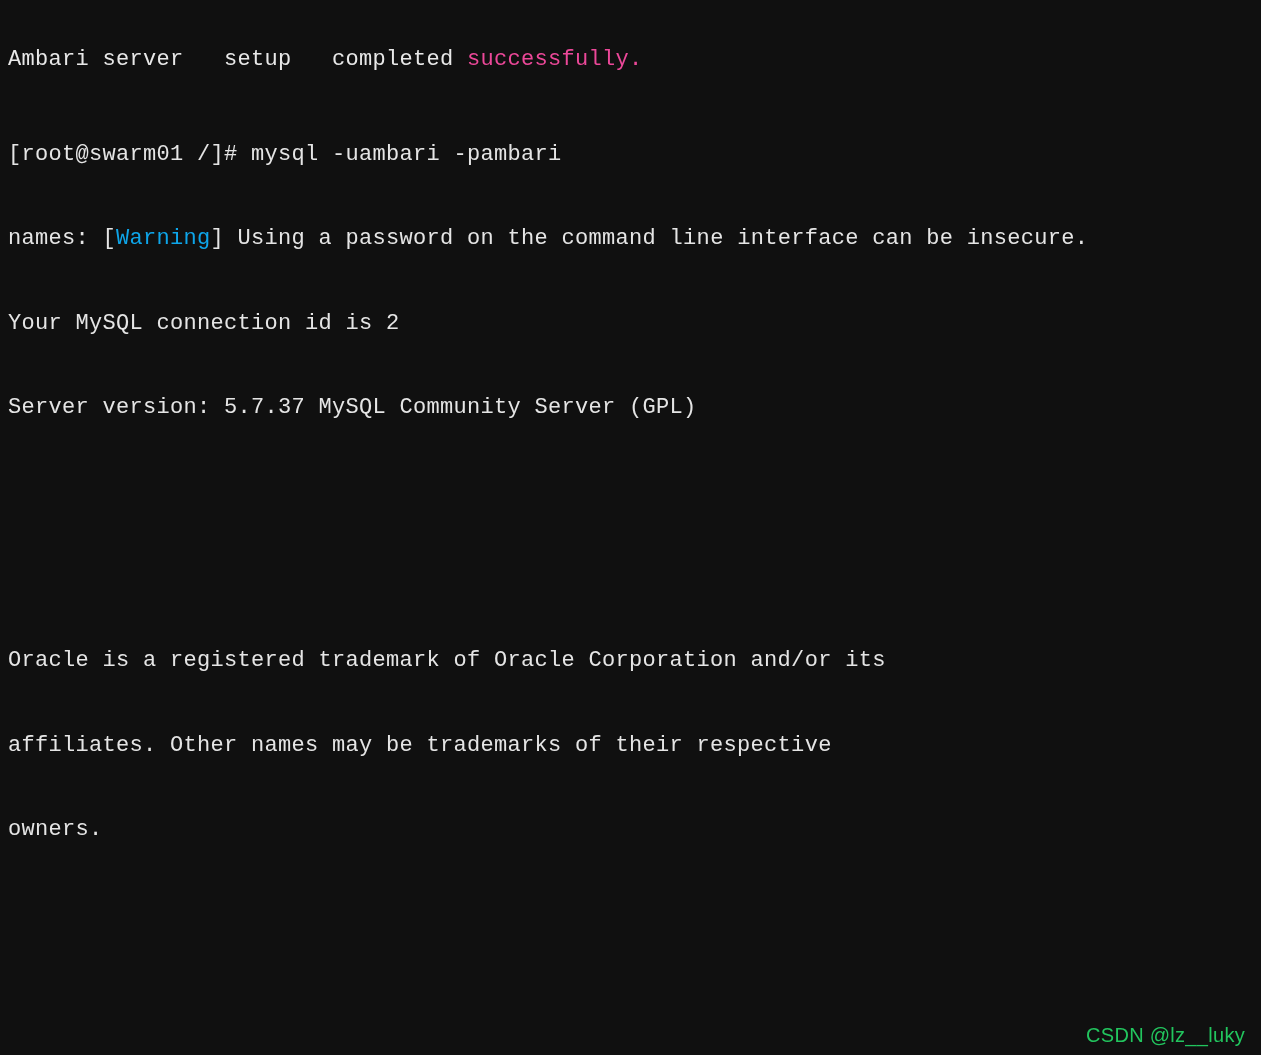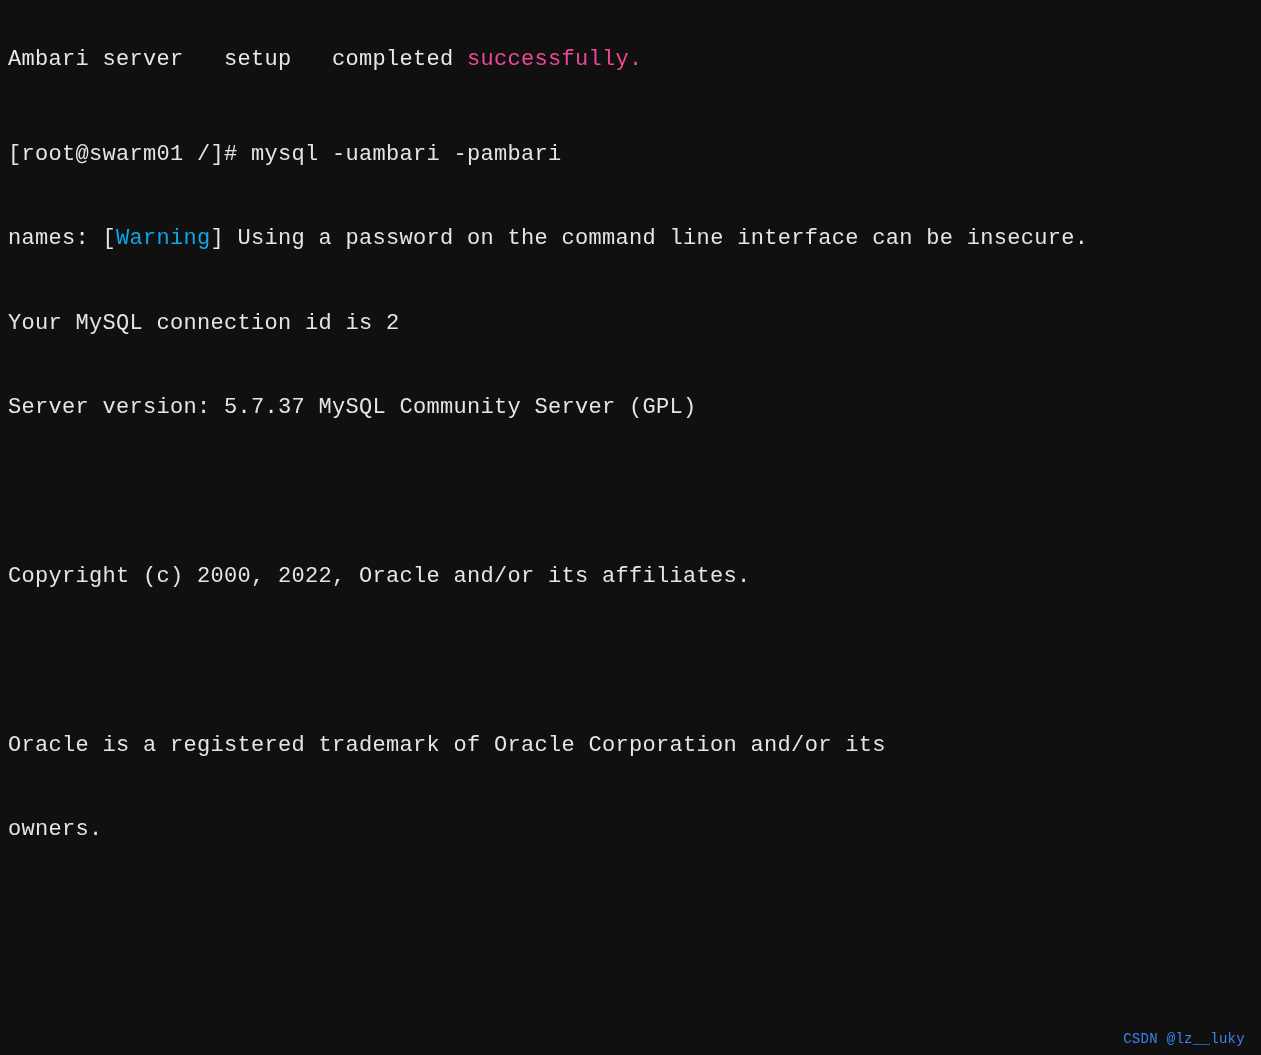--- a/index.html
+++ b/index.html
@@ -29,42 +29,42 @@
     }
     .cyan { color: #e5e5e5; }
     .yellow { color: #0ea5e9; }
     .green { color: #ec4899; }
     .white { color: #e5e5e5; }
     .cut { color: #e8e8e8; position: relative; top: -10px; }
     .watermark {
       position: absolute;
       bottom: 6px;
       right: 16px;
-      color: #3b82f6;
-      font-family: Liberation Mono, monospace;
-      font-size: 14px;
+      color: #22c55e;
+      font-family: Liberation Sans, sans-serif;
+      font-size: 20px;
       font-weight: 400;
     }
     .blank {
       height: 28px;
     }
   </style>
 </head>
 <body>
 
 <div class="terminal">
   <span class="line cut"><span>Ambari server   setup   completed </span><span class="green">successfully.</span></span>
   <span class="line"><span class="white">[root@swarm01 /]# mysql </span><span class="cyan">-uambari -pambari</span></span>
   <span class="line"><span class="white">names: [</span><span class="yellow">Warning</span><span class="white">] Using a password on the command line interface can be insecure.</span></span>
   <span class="line white">Your MySQL connection id is 2</span>
   <span class="line white">Server version: 5.7.37 MySQL Community Server (GPL)</span>
   <div class="blank"></div>
-  <span class="line white">Copyright (c) 2000, 2022, Oracle and/or its affiliates.</span>
   <div class="blank"></div>
   <span class="line white">Oracle is a registered trademark of Oracle Corporation and/or its</span>
+  <span class="line white">affiliates. Other names may be trademarks of their respective</span>
   <span class="line white">owners.</span>
   
   
   
   
   
   
   
   
   

